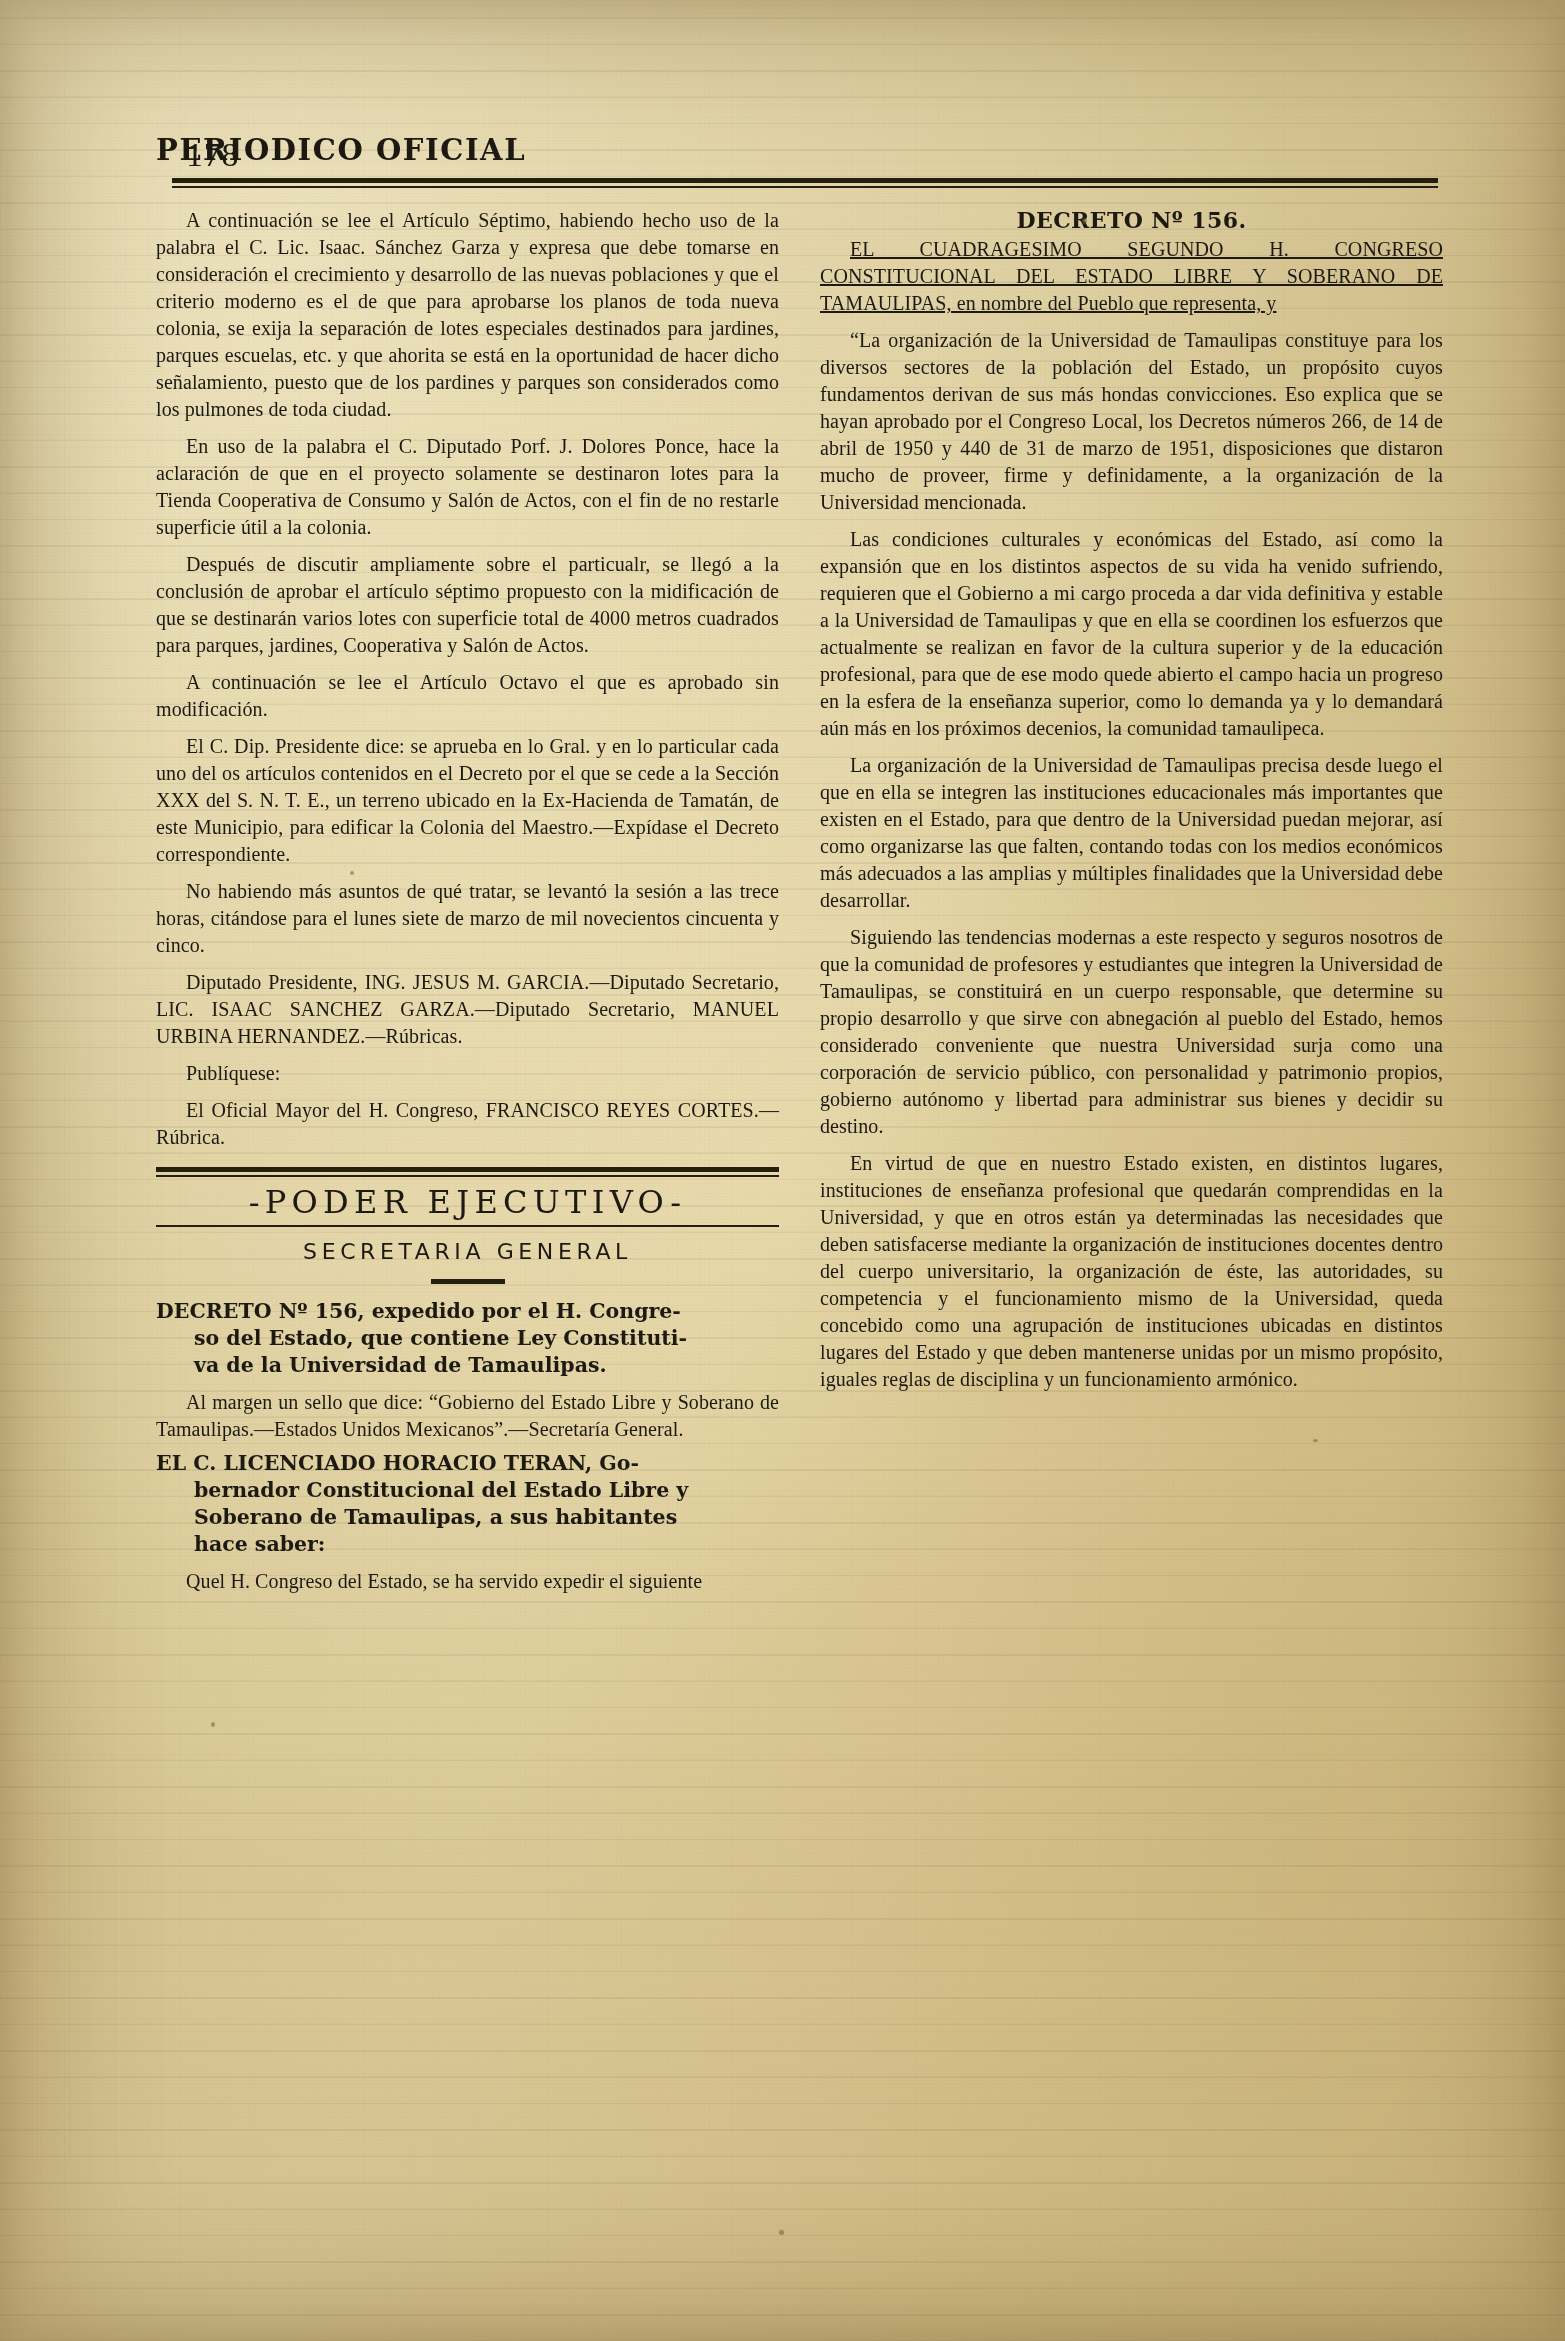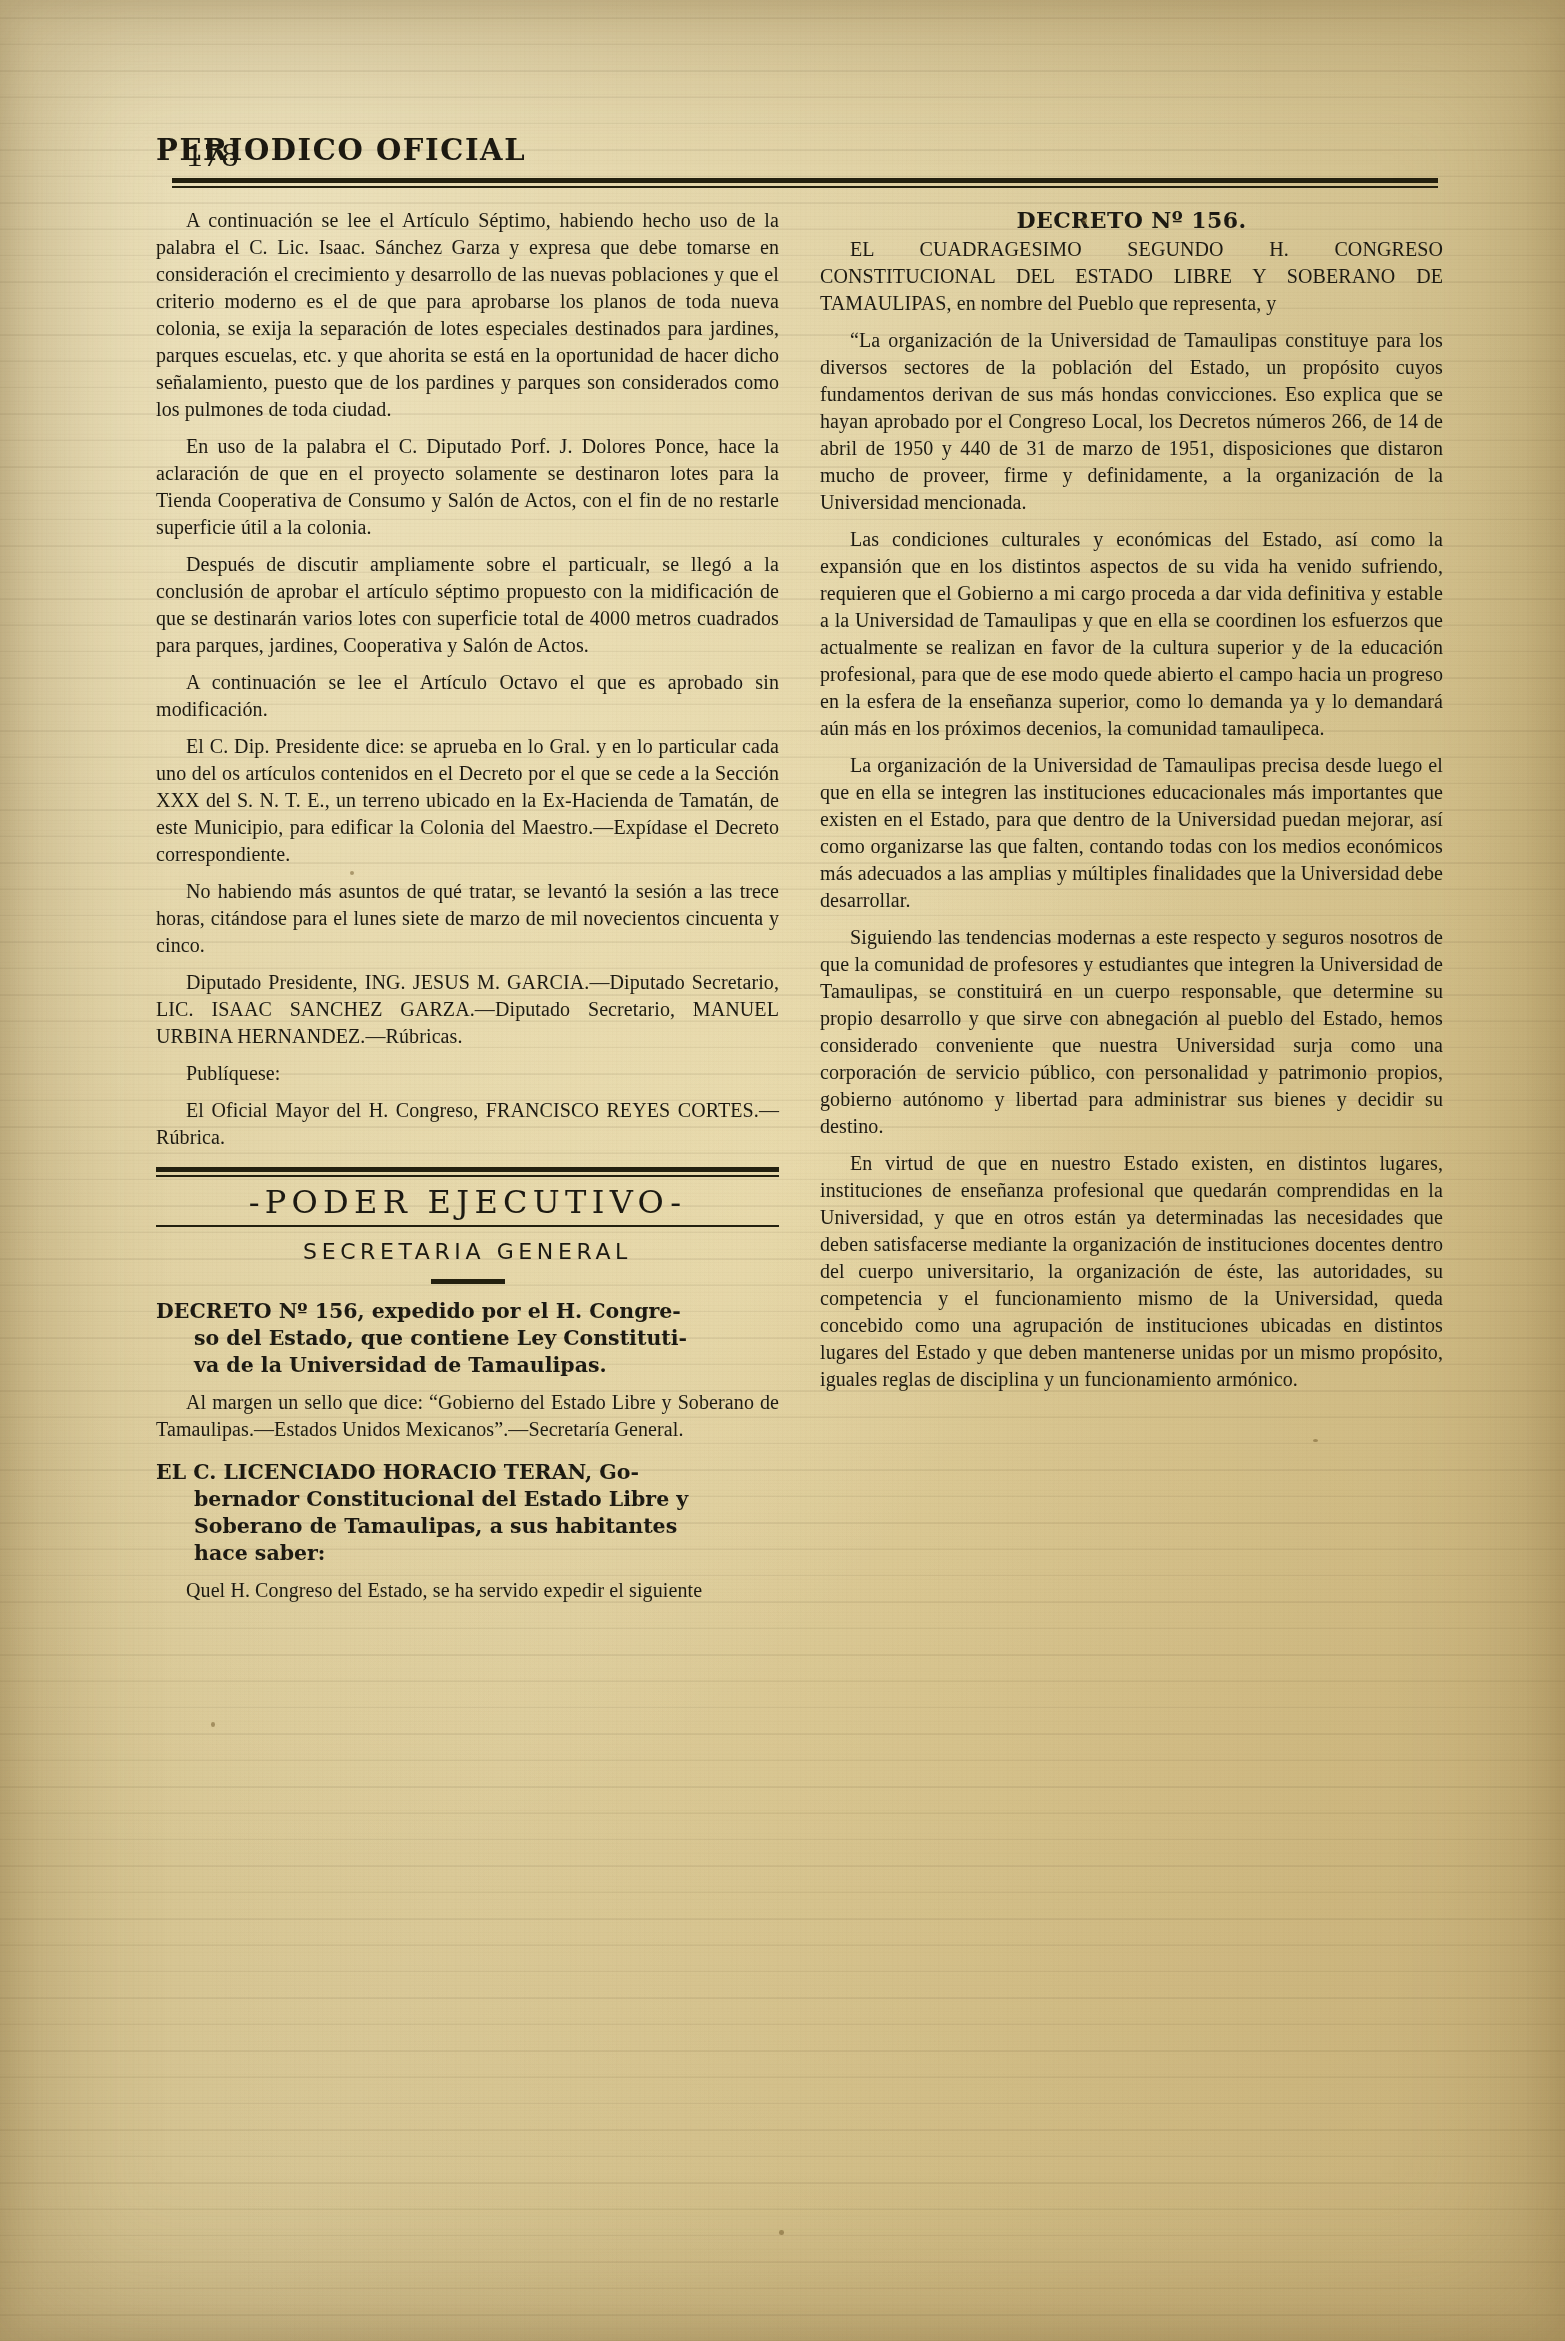--- a/index.html
+++ b/index.html
@@ -82,21 +82,21 @@
   p.ind{text-indent:30px;}
   p.gap{margin-top:10px;}
   .bold{font-weight:700;}
 
   
   .dec-head{
     text-align:center;font-weight:700;font-size:22px;
     letter-spacing:0.4px;margin-bottom:3.3px;
     font-family:"DejaVu Serif", serif;
   }
-  .caps{font-size:20px;}
+  .caps{font-size:20px;text-decoration:underline;}
 
   
   .pe-block{margin-top:16px;}
   .pe-rule-top{position:relative;height:10.6px;margin:0 0 5.3px 0;}
   .pe-rule-top:before{content:"";position:absolute;left:0;right:0;top:0;height:5.3px;background:#23200f;}
   .pe-rule-top:after{content:"";position:absolute;left:0;right:0;top:8px;height:2px;background:#23200f;}
   .pe-title{
     text-align:center;
     font-family:"DejaVu Serif", serif;
     font-size:32px;font-weight:400;letter-spacing:5.3px;
@@ -116,21 +116,21 @@
     font-size:20.5px;line-height:27px;font-weight:700;
     font-family:"DejaVu Serif", serif;
     text-align:justify;
     margin-bottom:4px;
   }
   .decreto-intro .hang{display:block;padding-left:38px;}
   .gov-head{
     font-size:20.5px;line-height:27px;font-weight:700;
     font-family:"DejaVu Serif", serif;
     text-align:justify;
-    margin-top:16px;
+    margin-top:7px;
   }
   .gov-head .hang{display:block;padding-left:38px;}
 
   
   .bleed{
     position:absolute;inset:0;pointer-events:none;opacity:.07;
     background:
       repeating-linear-gradient(0deg, rgba(60,48,20,.85) 0px, rgba(60,48,20,.85) 1.3px, rgba(0,0,0,0) 2px, rgba(0,0,0,0) 26.4px);
     mix-blend-mode:multiply;
   }

